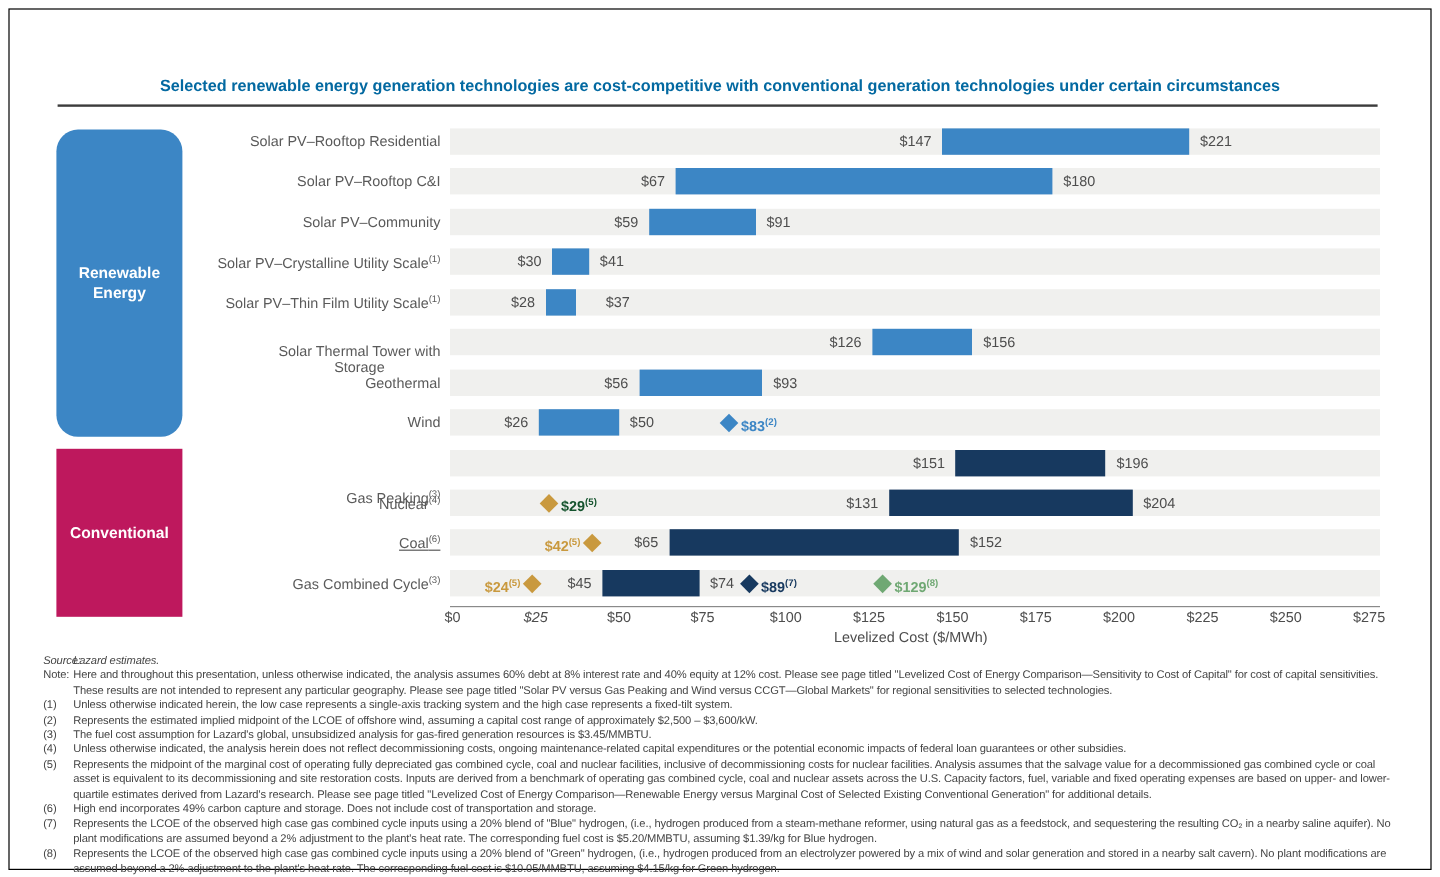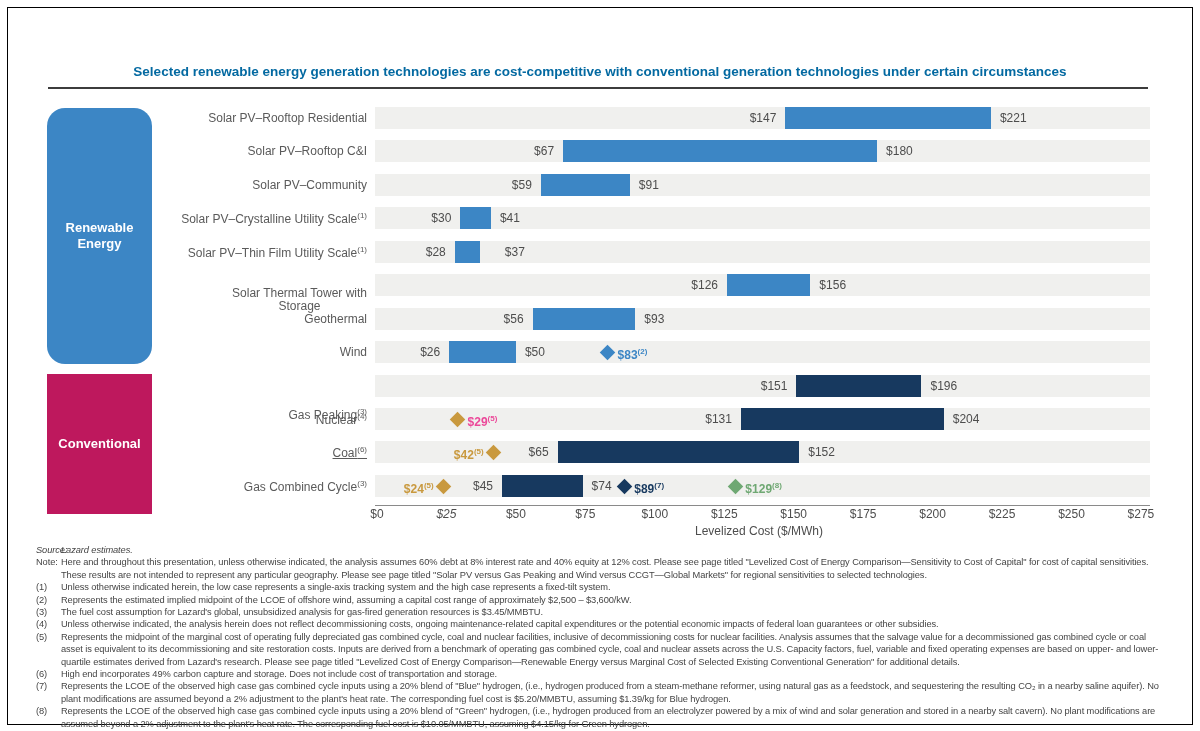--- a/index.html
+++ b/index.html
@@ -122,21 +122,21 @@
       <div class="vlabel" style="top: 375px; left: 787.478px; transform: translateX(-100%);">$151</div>
       <div class="vlabel" style="top: 375px; left: 930.488px;">$196</div>
       <div class="row-label" style="top: 408px;">
         <span class="lbl">Nuclear<sup>(4)</sup></span>
       </div>
       <div class="track" style="top: 408px;"></div>
       <div class="bar" style="top: 408px; left: 740.918px; width: 202.794px; background: rgb(23, 57, 95);"></div>
       <div class="vlabel" style="top: 408px; left: 731.918px; transform: translateX(-100%); text-align: center;">$131</div>
       <div class="vlabel" style="top: 408px; left: 952.712px;">$204</div>
       <div class="diamond" style="top: 413.5px; left: 452.062px; background: rgb(201, 153, 62);"></div>
-      <div class="mlabel" style="top: 408px; color: #ec4899; left: 467.562px;">$29<sup>(5)</sup></div>
+      <div class="mlabel" style="top: 408px; color: #14532d; left: 467.562px;">$29<sup>(5)</sup></div>
       <div class="row-label" style="top: 441px; text-decoration: underline;">
         <span class="lbl">Coal<sup>(6)</sup></span>
       </div>
       <div class="track" style="top: 441px;"></div>
       <div class="bar" style="top: 441px; left: 557.57px; width: 241.686px; background: rgb(23, 57, 95);"></div>
       <div class="vlabel" style="top: 441px; left: 548.57px; transform: translateX(-100%);">$65</div>
       <div class="vlabel" style="top: 441px; left: 808.256px;">$152</div>
       <div class="diamond" style="top: 446.5px; left: 488.176px; background: rgb(201, 153, 62);"></div>
       <div class="mlabel" style="top: 441px; color: rgb(201, 153, 62); left: 483.676px; transform: translateX(-100%);">$42<sup>(5)</sup></div>
       <div class="row-label" style="top: 475px;">

